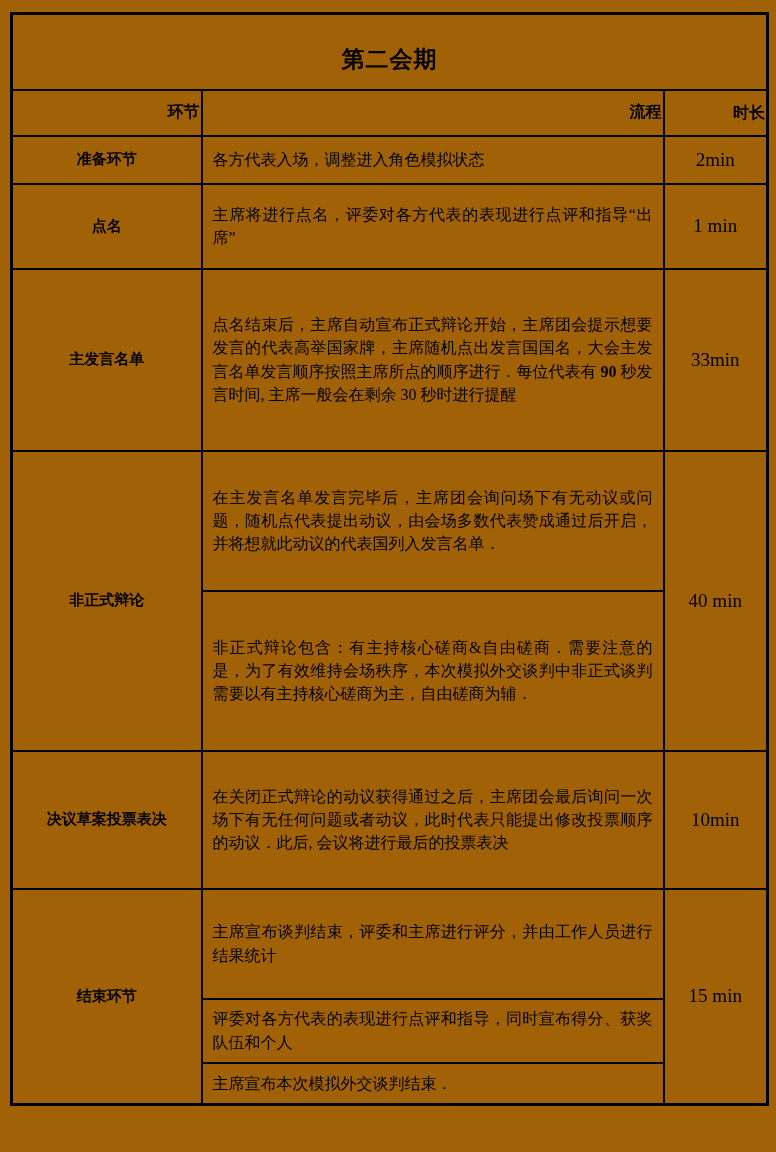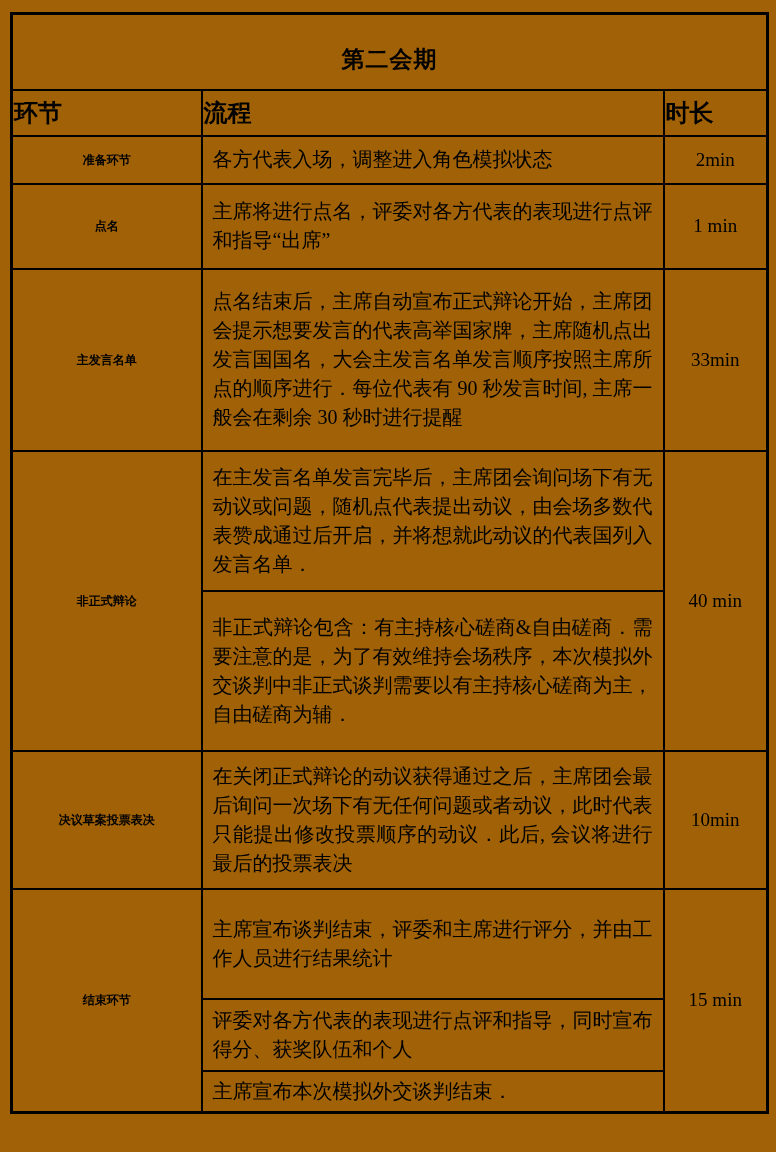--- a/index.html
+++ b/index.html
@@ -35,57 +35,57 @@
   td.title-cell {
     height: 76px;
     text-align: center;
     vertical-align: top;
     padding-top: 16px;
     font-size: 23px;
     font-weight: 700;
     letter-spacing: 1px;
   }
   td.hdr {
-    text-align: left;
-    font-size: 24px;
+    text-align: right;
+    font-size: 16px;
     font-weight: 700;
   }
   td.hdr-duration {
     vertical-align: top;
     padding-top: 2px;
   }
   td.stage {
     text-align: center;
-    font-size: 12px;
+    font-size: 15px;
     font-weight: 700;
     line-height: 1.5;
     padding: 0 18px;
   }
   td.process {
-    font-size: 20px;
+    font-size: 16px;
     line-height: 1.45;
     padding: 4px 10px 4px 10px;
     text-align: justify;
   }
   td.duration {
     text-align: center;
     font-size: 19px;
     white-space: nowrap;
   }
-  .b { font-weight: 400; }
+  .b { font-weight: 700; }
 
   tr.r-header  { height: 46px; }
   tr.r-prep    { height: 48px; }
   tr.r-roll    { height: 85px; }
   tr.r-speak   { height: 182px; }
   tr.r-inf1    { height: 140px; }
   tr.r-inf2    { height: 160px; }
   tr.r-vote    { height: 138px; }
   tr.r-end1    { height: 110px; }
-  tr.r-end2    { height: 72px; }
+  tr.r-end2    { height: 64px; }
   tr.r-end3    { height: 42px; }
 </style>
 </head>
 <body>
 
 <div class="page">
   <table class="schedule">
     <colgroup>
       <col class="col-stage">
       <col class="col-process">

